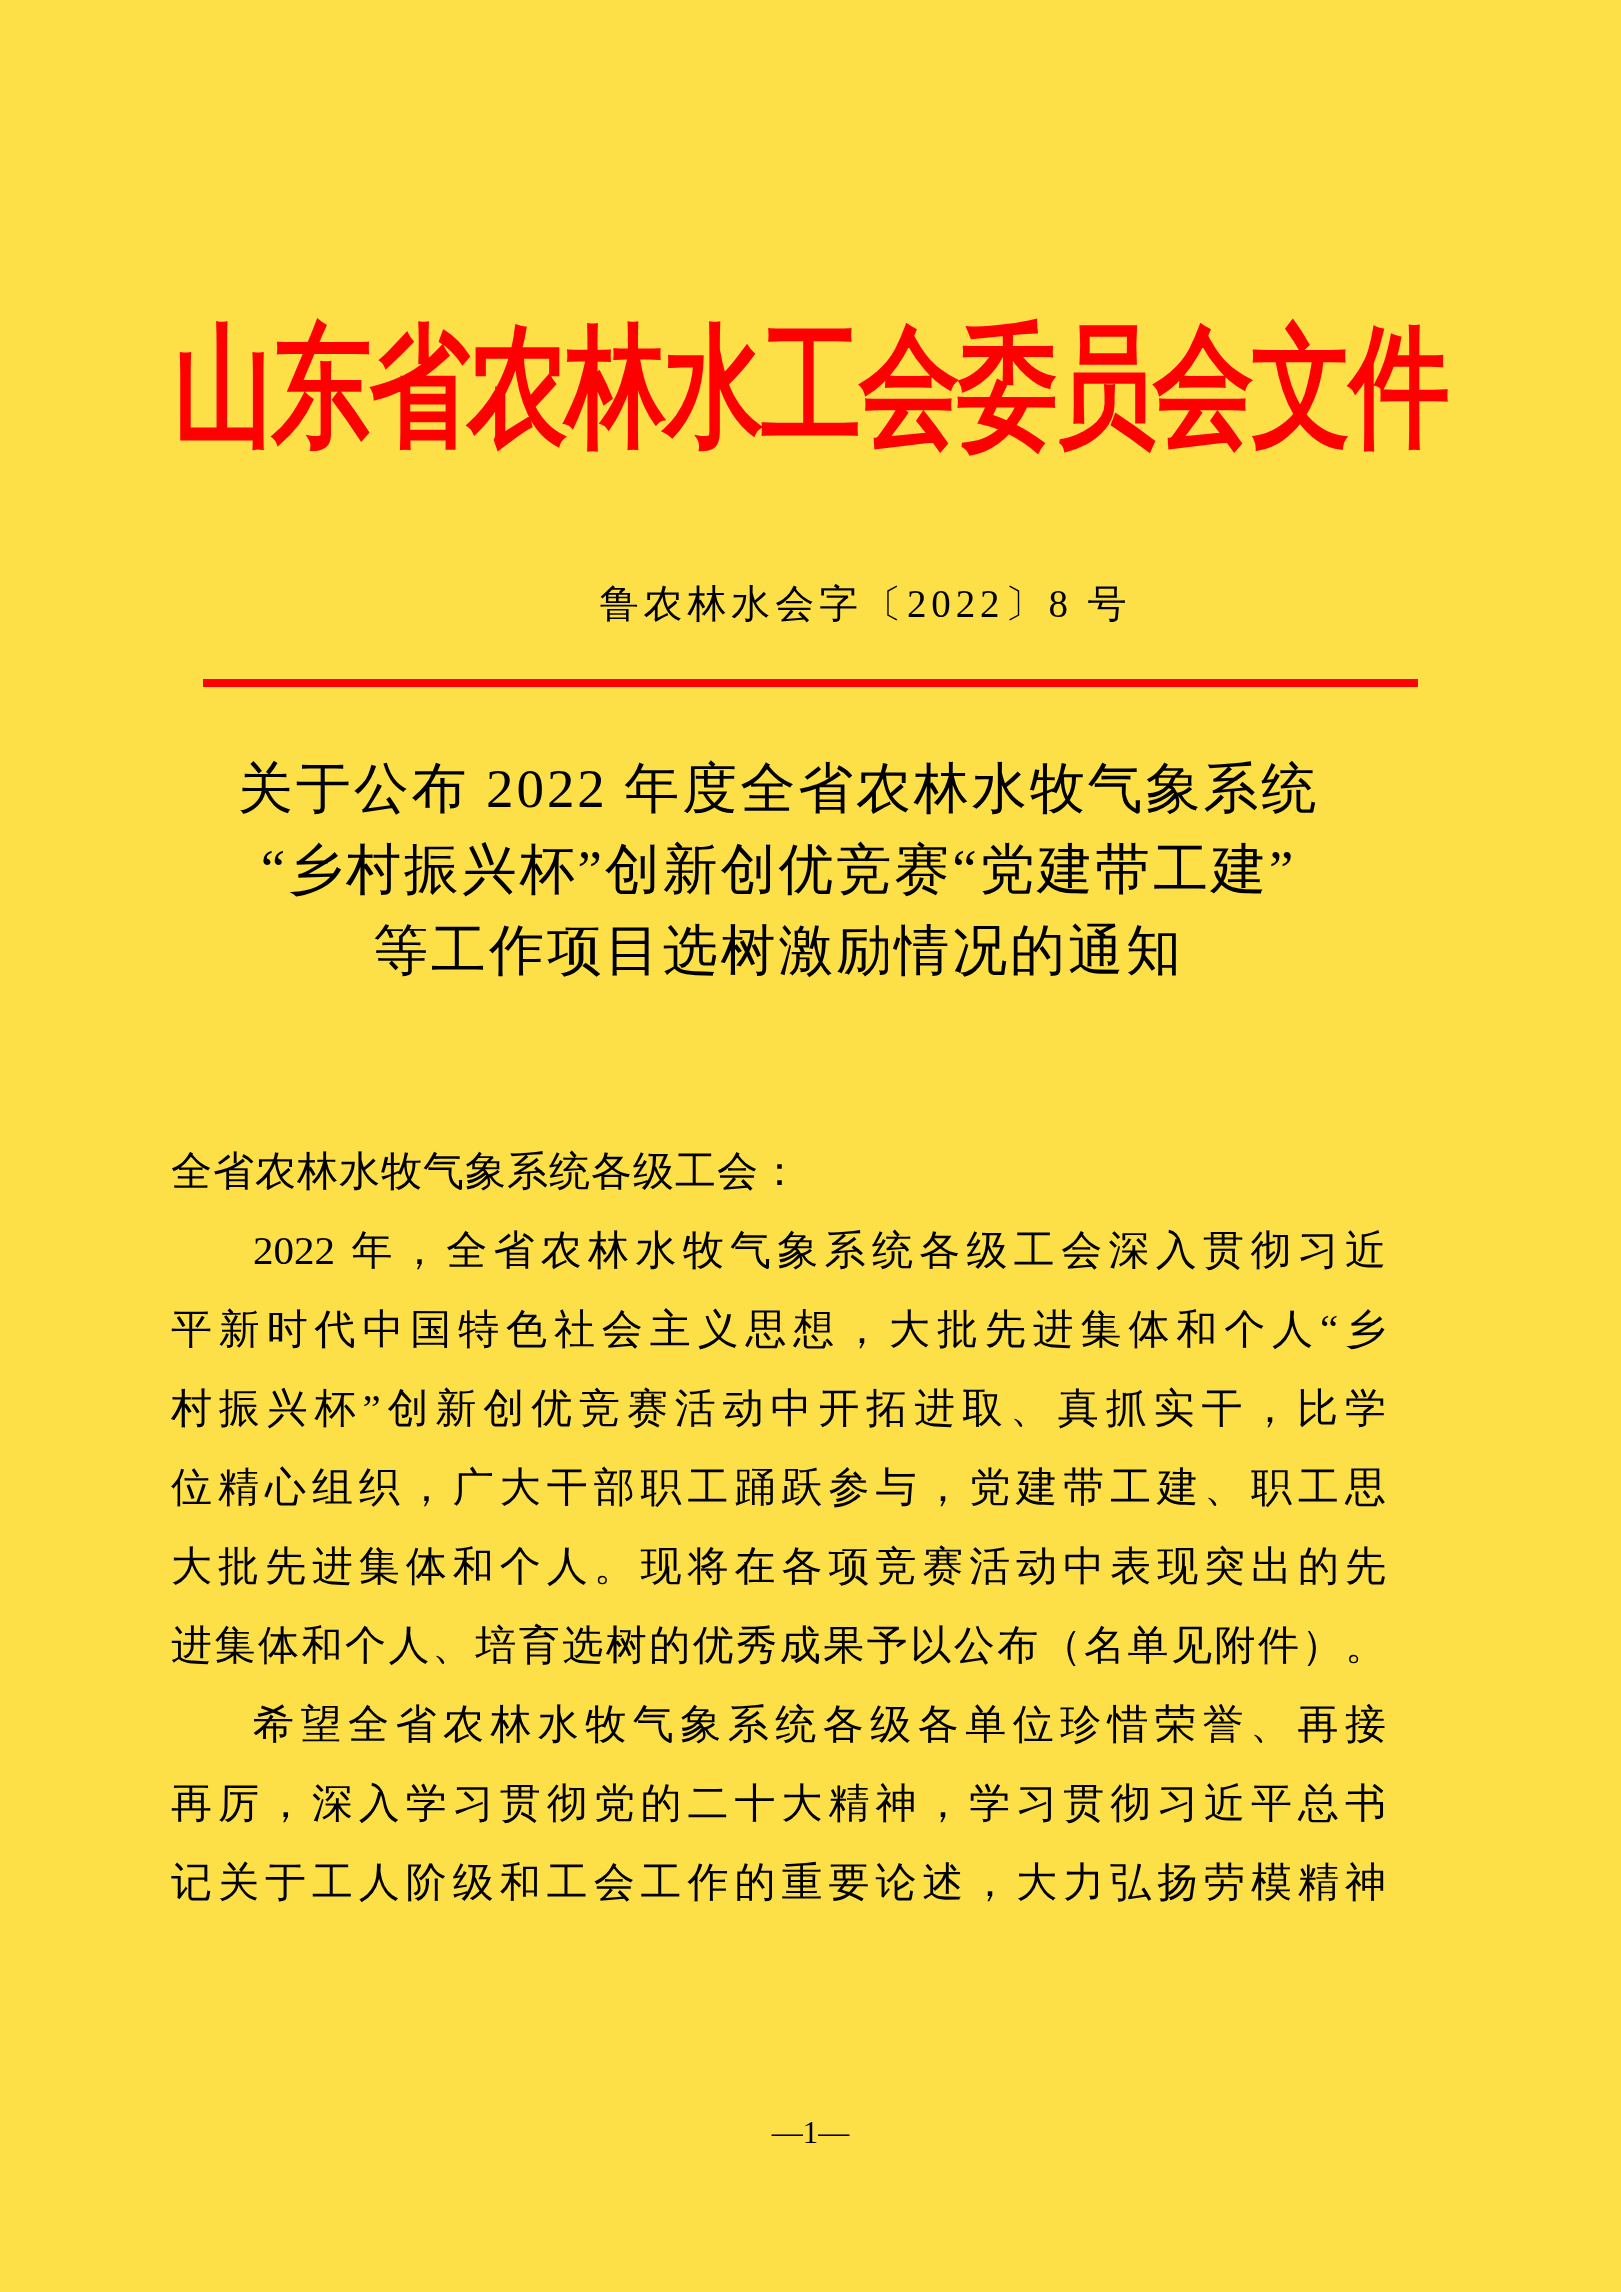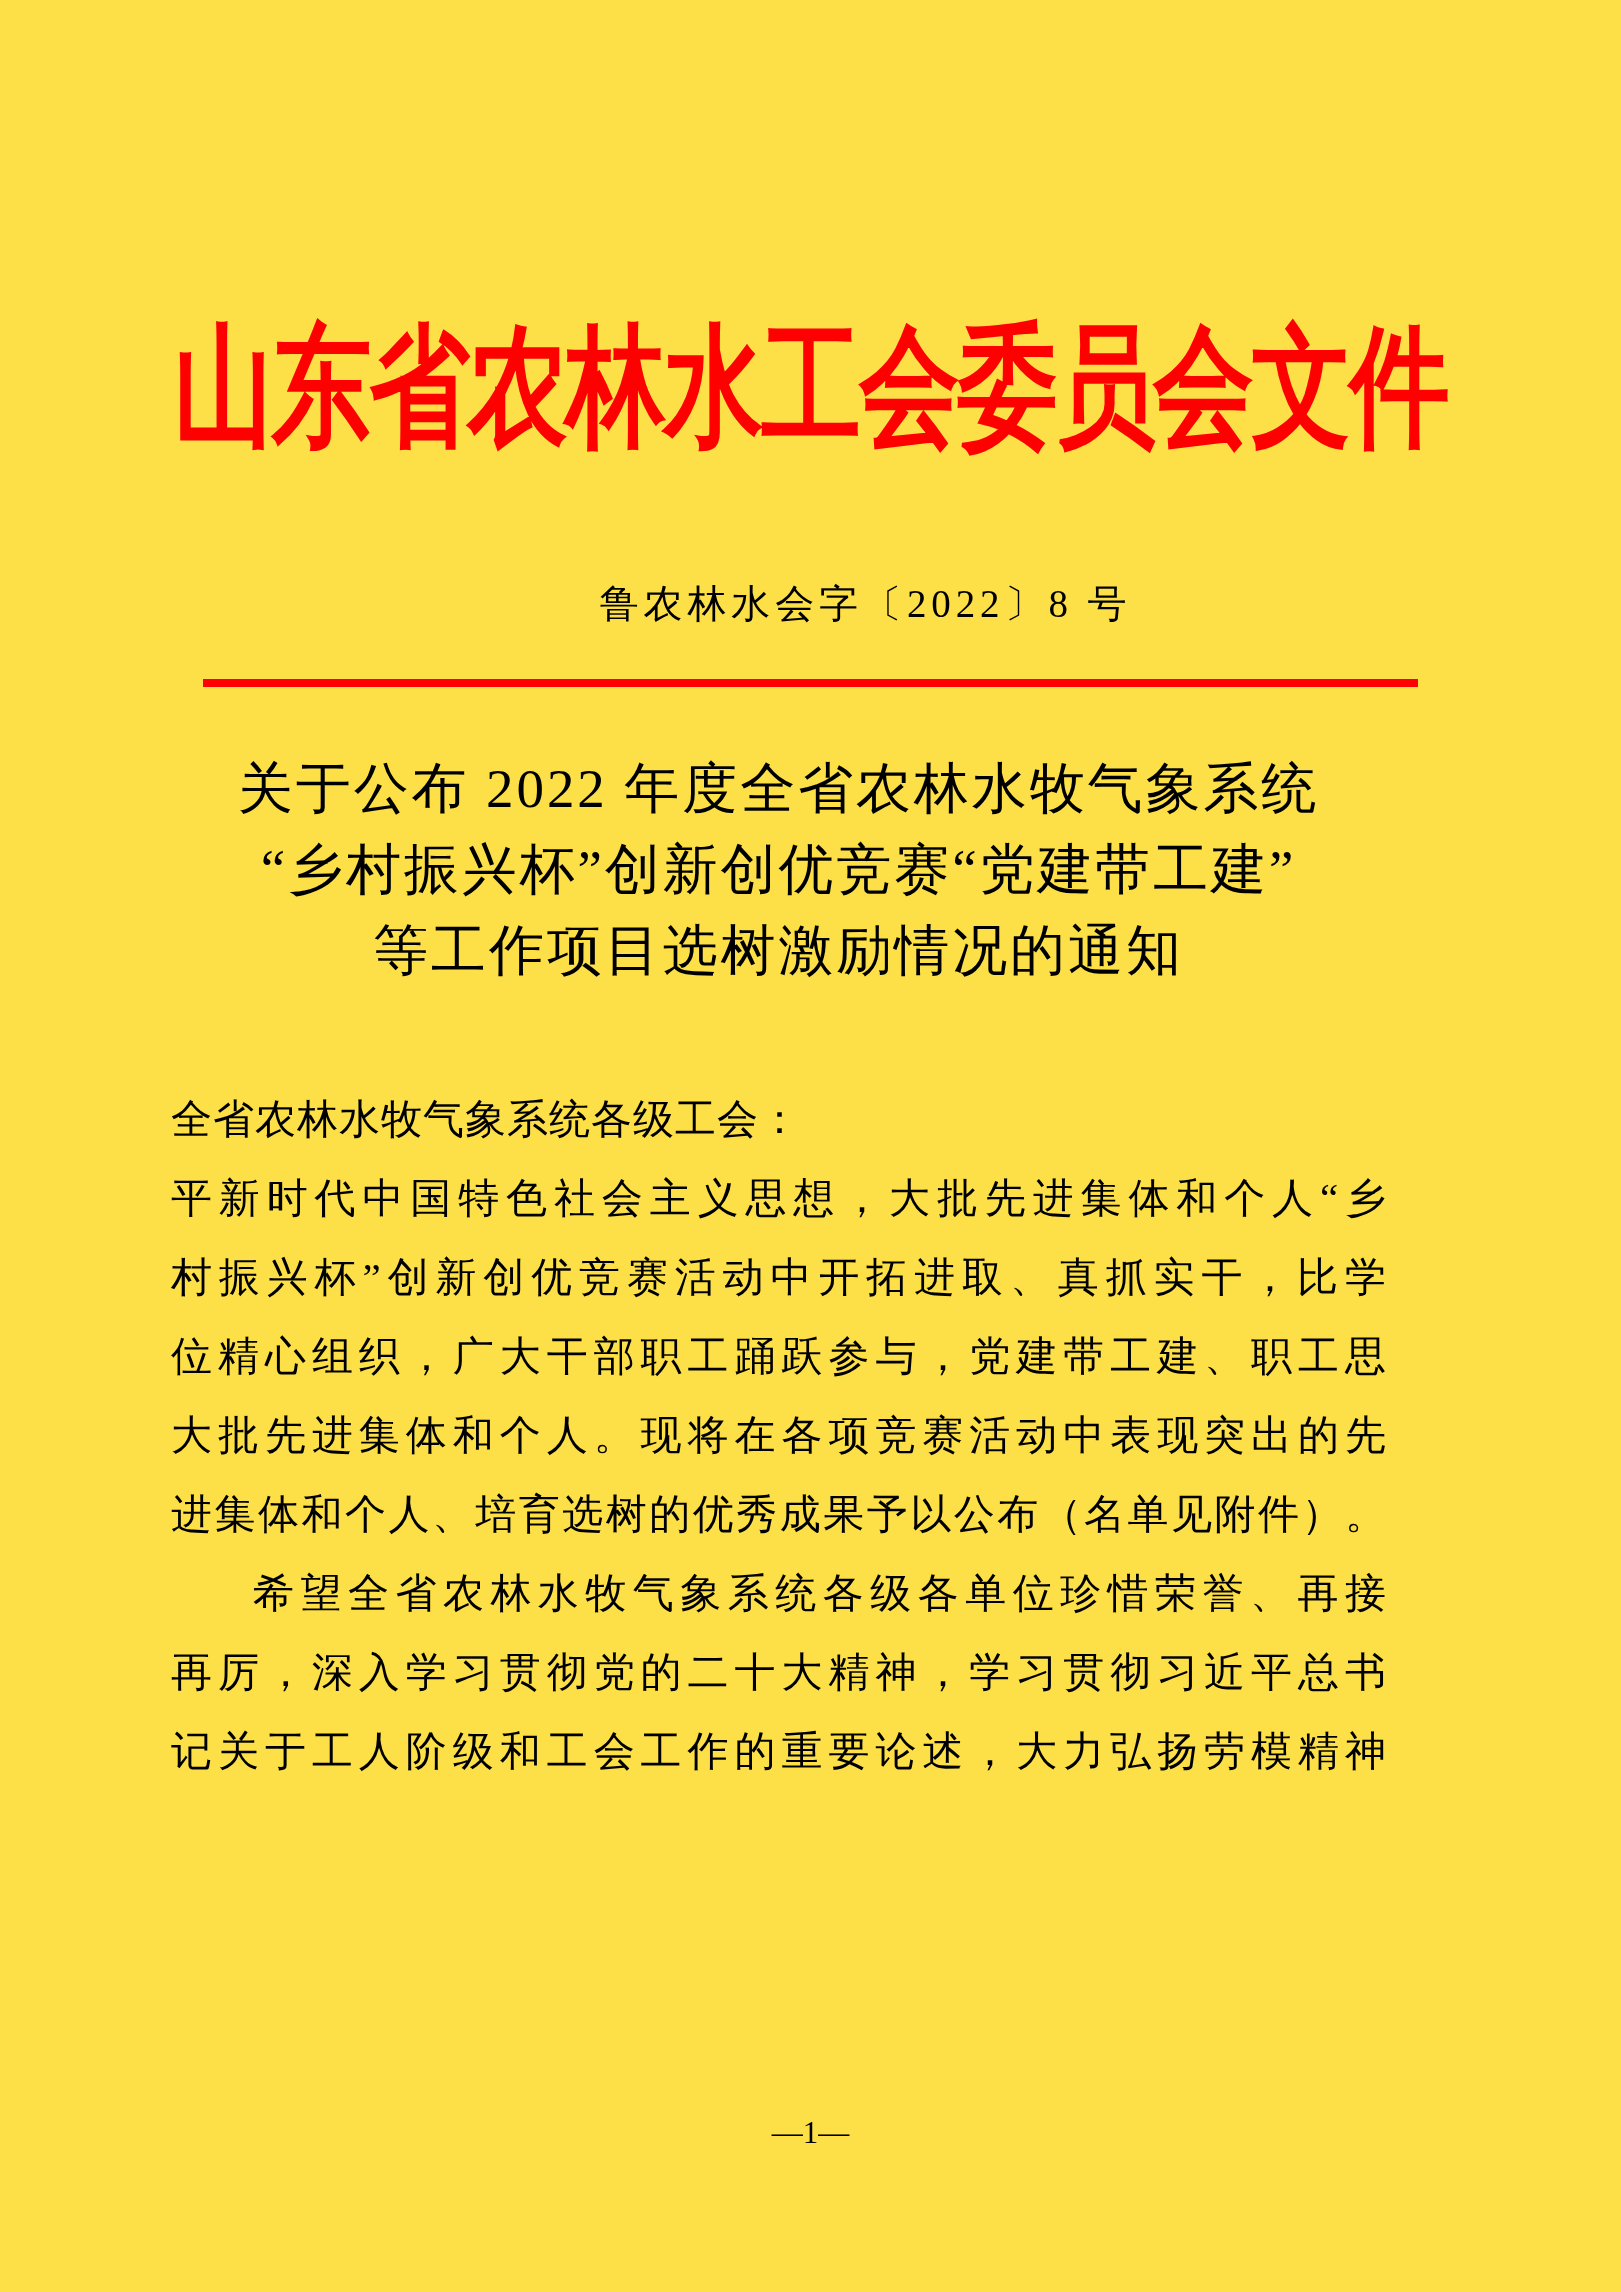--- a/index.html
+++ b/index.html
@@ -60,21 +60,21 @@
     text-align: center;
     font-weight: normal;
     font-size: 55px;
     line-height: 81px;
     letter-spacing: 2.9px;
     white-space: nowrap;
   }
   
   .body-text {
     position: absolute;
-    top: 1080px;
+    top: 1132px;
     left: 171px;
     width: 1215px;
     font-size: 41px;
     line-height: 79px;
   }
   .line {
     width: 100%;
   }
   .justify {
     text-align: justify;
@@ -111,20 +111,21 @@
 
   <div class="doc-title">
     <div class="title-line">关于公布 2022 年度全省农林水牧气象系统</div>
     <div class="title-line">“乡村振兴杯”创新创优竞赛“党建带工建”</div>
     <div class="title-line">等工作项目选树激励情况的通知</div>
   </div>
 
   <div class="body-text">
     <div class="line salutation">全省农林水牧气象系统各级工会：</div>
 
+    <div class="line justify indent">2022 年，全省农林水牧气象系统各级工会深入贯彻习近</div>
     <div class="line justify">平新时代中国特色社会主义思想，大批先进集体和个人“乡</div>
     <div class="line justify">村振兴杯”创新创优竞赛活动中开拓进取、真抓实干，比学</div>
     <div class="line justify">位精心组织，广大干部职工踊跃参与，党建带工建、职工思</div>
     <div class="line justify">大批先进集体和个人。现将在各项竞赛活动中表现突出的先</div>
     <div class="line justify">进集体和个人、培育选树的优秀成果予以公布（名单见附件）。</div>
 
     <div class="line justify indent">希望全省农林水牧气象系统各级各单位珍惜荣誉、再接</div>
     <div class="line justify">再厉，深入学习贯彻党的二十大精神，学习贯彻习近平总书</div>
     <div class="line justify">记关于工人阶级和工会工作的重要论述，大力弘扬劳模精神</div>
   </div>

